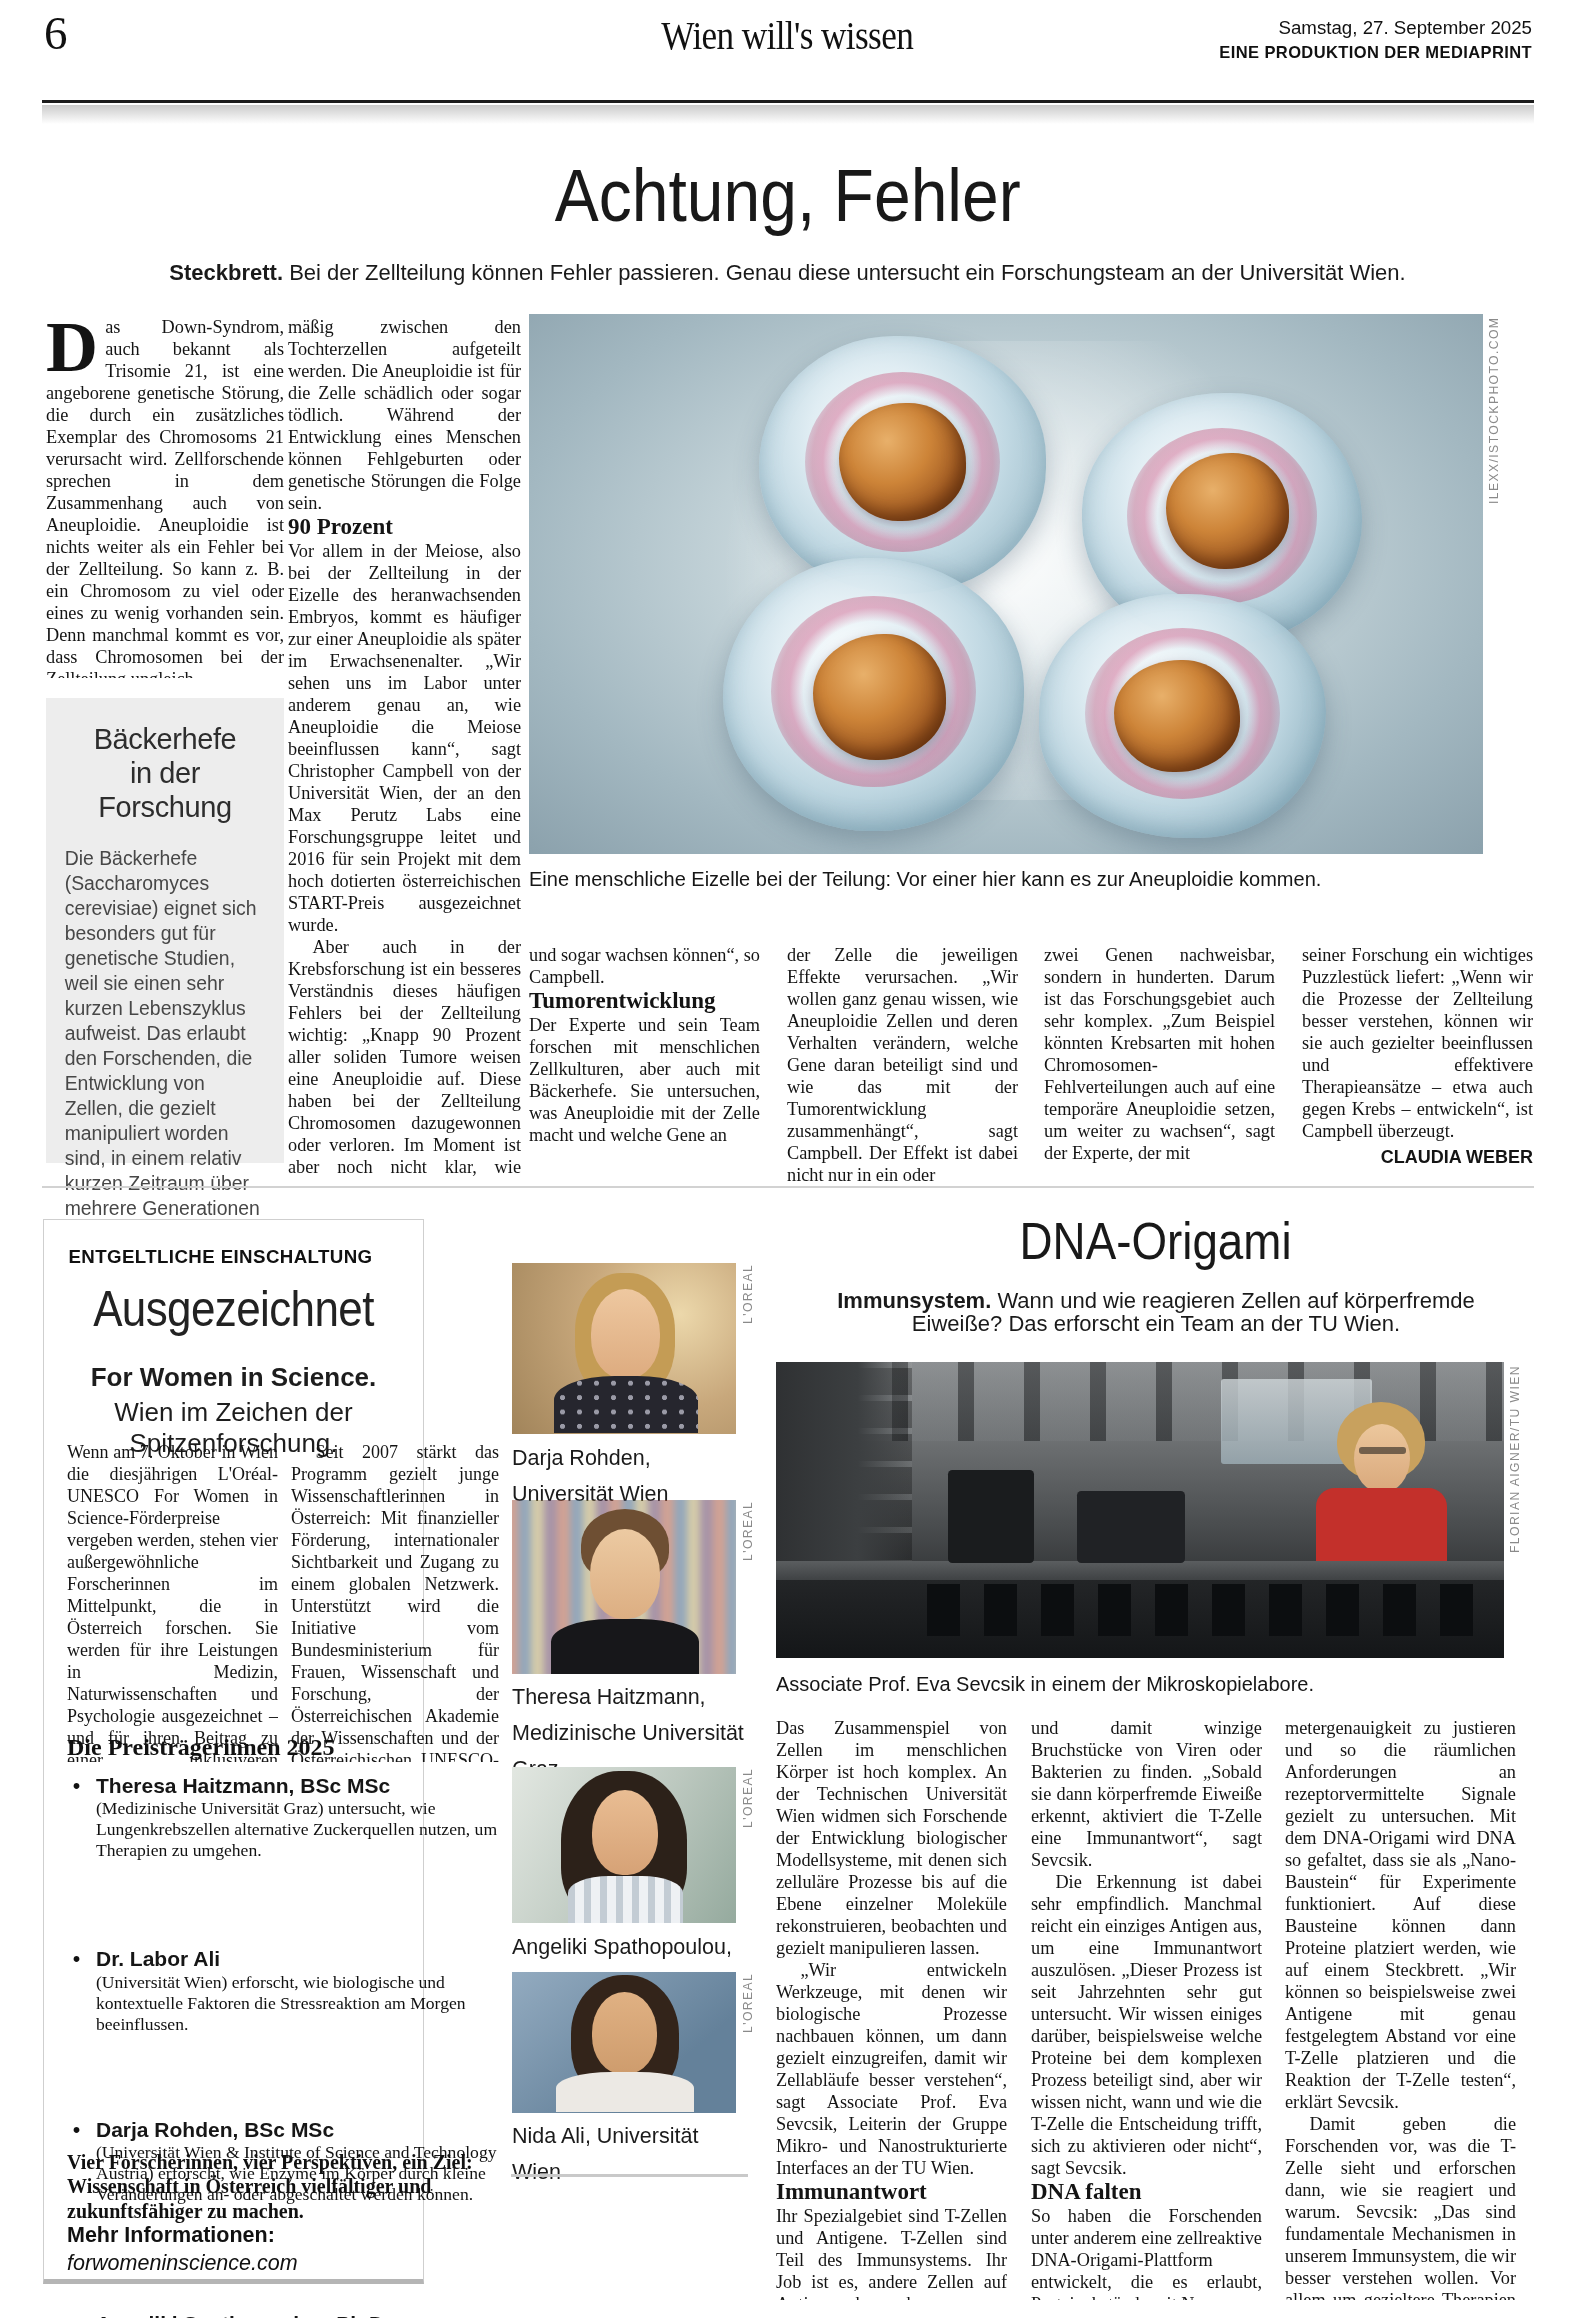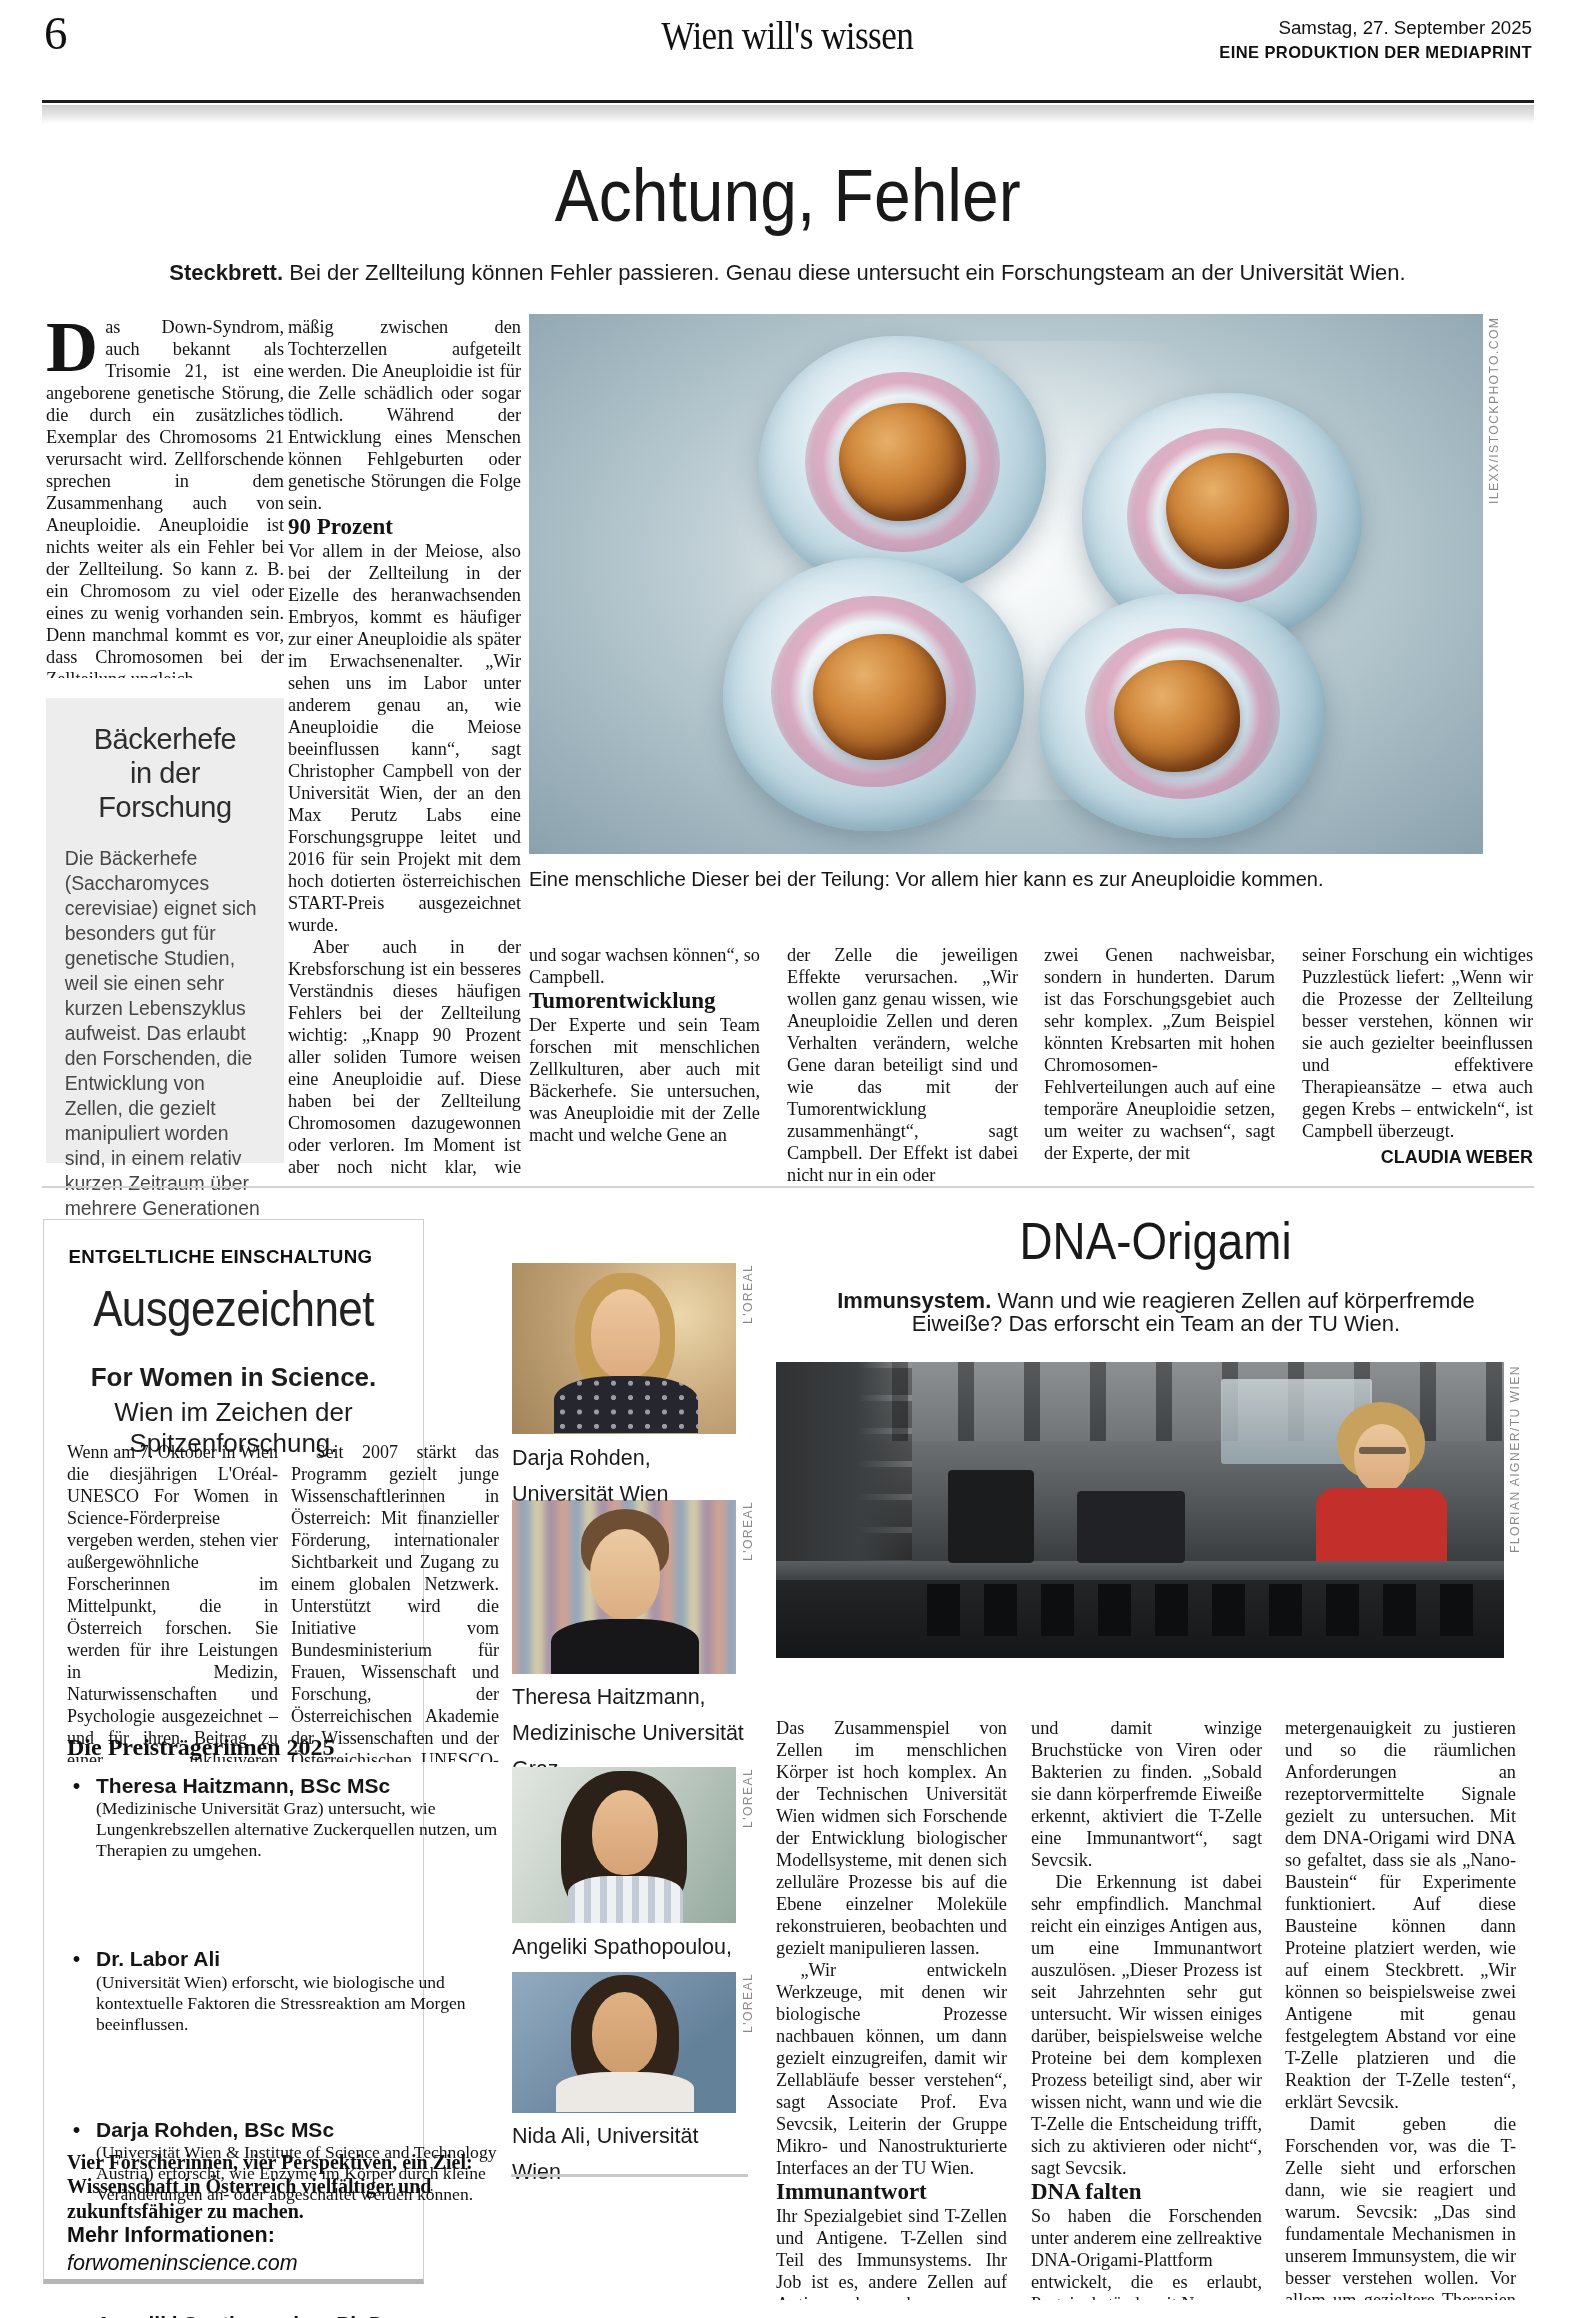--- a/index.html
+++ b/index.html
@@ -121,21 +121,21 @@
     <div class="cell" style="left:194px;top:244px;width:301px;height:273px;">
       <div class="rim"></div>
       <div class="nuc" style="left:30%;top:28%;"></div>
     </div>
     <div class="cell" style="left:510px;top:280px;width:287px;height:244px;border-radius:50% 50% 46% 54%/50% 50% 54% 46%;">
       <div class="rim"></div>
       <div class="nuc" style="left:26%;top:27%;"></div>
     </div>
   </div>
   <div class="vcredit" style="left:1487px;top:317px;height:301px;">ILEXX/ISTOCKPHOTO.COM</div>
-  <div class="abs caption" style="left:529px;top:867px;width:1005px;">Eine menschliche Dieser bei der Teilung: Vor allem hier kann es zur Aneuploidie kommen.</div>
+  <div class="abs caption" style="left:529px;top:867px;width:1005px;">Eine menschliche Eizelle bei der Teilung: Vor einer hier kann es zur Aneuploidie kommen.</div>
 
   <div class="abs serifbody" style="left:529px;top:944px;width:231px;height:241px;overflow:hidden;">
     <p>und sogar wachsen können“, so Campbell.</p>
     <p class="subhead">Tumorentwicklung</p>
     <p>Der Experte und sein Team forschen mit menschlichen Zellkulturen, aber auch mit Bäckerhefe. Sie untersuchen, was Aneuploidie mit der Zelle macht und welche Gene an</p>
   </div>
   <div class="abs serifbody" style="left:787px;top:944px;width:231px;height:241px;overflow:hidden;">
     <p>der Zelle die jeweiligen Effekte verursachen. „Wir wollen ganz genau wissen, wie Aneuploidie Zellen und deren Verhalten verändern, welche Gene daran beteiligt sind und wie das mit der Tumorentwicklung zusammenhängt“, sagt Campbell. Der Effekt ist dabei nicht nur in ein oder</p>
   </div>
   <div class="abs serifbody" style="left:1044px;top:944px;width:231px;height:241px;overflow:hidden;">
@@ -231,20 +231,21 @@
     <div class="pl" style="left:578px;top:62px;width:56px;height:69px;background:linear-gradient(#ecc79d,#d9a87b);border-radius:50%;"></div>
     <div class="pl" style="left:583px;top:85px;width:47px;height:7.2px;background:rgba(20,20,20,.55);border-radius:2.9px;"></div>
     <div class="pl" style="left:540px;top:126px;width:131px;height:79px;background:#c3302b;border-radius:18.7px 18.7px 5.7px 5.7px;"></div>
     <div class="pl" style="left:0;right:0;top:199px;height:18.7px;background:linear-gradient(#5b5e60,#3f4244);"></div>
     <div class="pl" style="left:0;right:0;top:218px;bottom:0;background:linear-gradient(#232527,#141618);"></div>
     <div class="pl" style="left:151px;right:29px;top:222px;height:52px;background:repeating-linear-gradient(90deg,#0c0e10 0 33px, rgba(0,0,0,0) 33px 57px);"></div>
     <div class="pl" style="left:172px;top:108px;width:86px;height:93px;background:#1a1c1e;border-radius:4.3px;"></div>
     <div class="pl" style="left:301px;top:129px;width:108px;height:72px;background:#202225;border-radius:4.3px;"></div>
   </div>
   <div class="vcredit" style="left:1508px;top:1365px;height:301px;">FLORIAN AIGNER/TU WIEN</div>
+  <div class="abs caption" style="left:776px;top:1672px;width:746px;">Associate Prof. Eva Sevcsik in einem der Mikroskopielabore.</div>
 
   <div class="abs serifbody" style="left:776px;top:1717px;width:231px;height:583px;overflow:hidden;">
     <p>Das Zusammenspiel von Zellen im menschlichen Körper ist hoch komplex. An der Technischen Universität Wien widmen sich Forschende der Entwicklung biologischer Modellsysteme, mit denen sich zelluläre Prozesse bis auf die Ebene einzelner Moleküle rekonstruieren, beobachten und gezielt manipulieren lassen.</p>
     <p class="ind">„Wir entwickeln Werkzeuge, mit denen wir biologische Prozesse nachbauen können, um dann gezielt einzugreifen, damit wir Zellabläufe besser verstehen“, sagt Associate Prof. Eva Sevcsik, Leiterin der Gruppe Mikro- und Nanostrukturierte Interfaces an der TU Wien.</p>
     <p class="subhead">Immunantwort</p>
     <p>Ihr Spezialgebiet sind T-Zellen und Antigene. T-Zellen sind Teil des Immunsystems. Ihr Job ist es, andere Zellen auf Antigene abzusuchen</p>
   </div>
   <div class="abs serifbody" style="left:1031px;top:1717px;width:231px;height:583px;overflow:hidden;">
     <p>und damit winzige Bruchstücke von Viren oder Bakterien zu finden. „Sobald sie dann körperfremde Eiweiße erkennt, aktiviert die T-Zelle eine Immunantwort“, sagt Sevcsik.</p>
     <p class="ind">Die Erkennung ist dabei sehr empfindlich. Manchmal reicht ein einziges Antigen aus, um eine Immunantwort auszulösen. „Dieser Prozess ist seit Jahrzehnten sehr gut untersucht. Wir wissen einiges darüber, beispielsweise welche Proteine bei dem komplexen Prozess beteiligt sind, aber wir wissen nicht, wann und wie die T-Zelle die Entscheidung trifft, sich zu aktivieren oder nicht“, sagt Sevcsik.</p>

